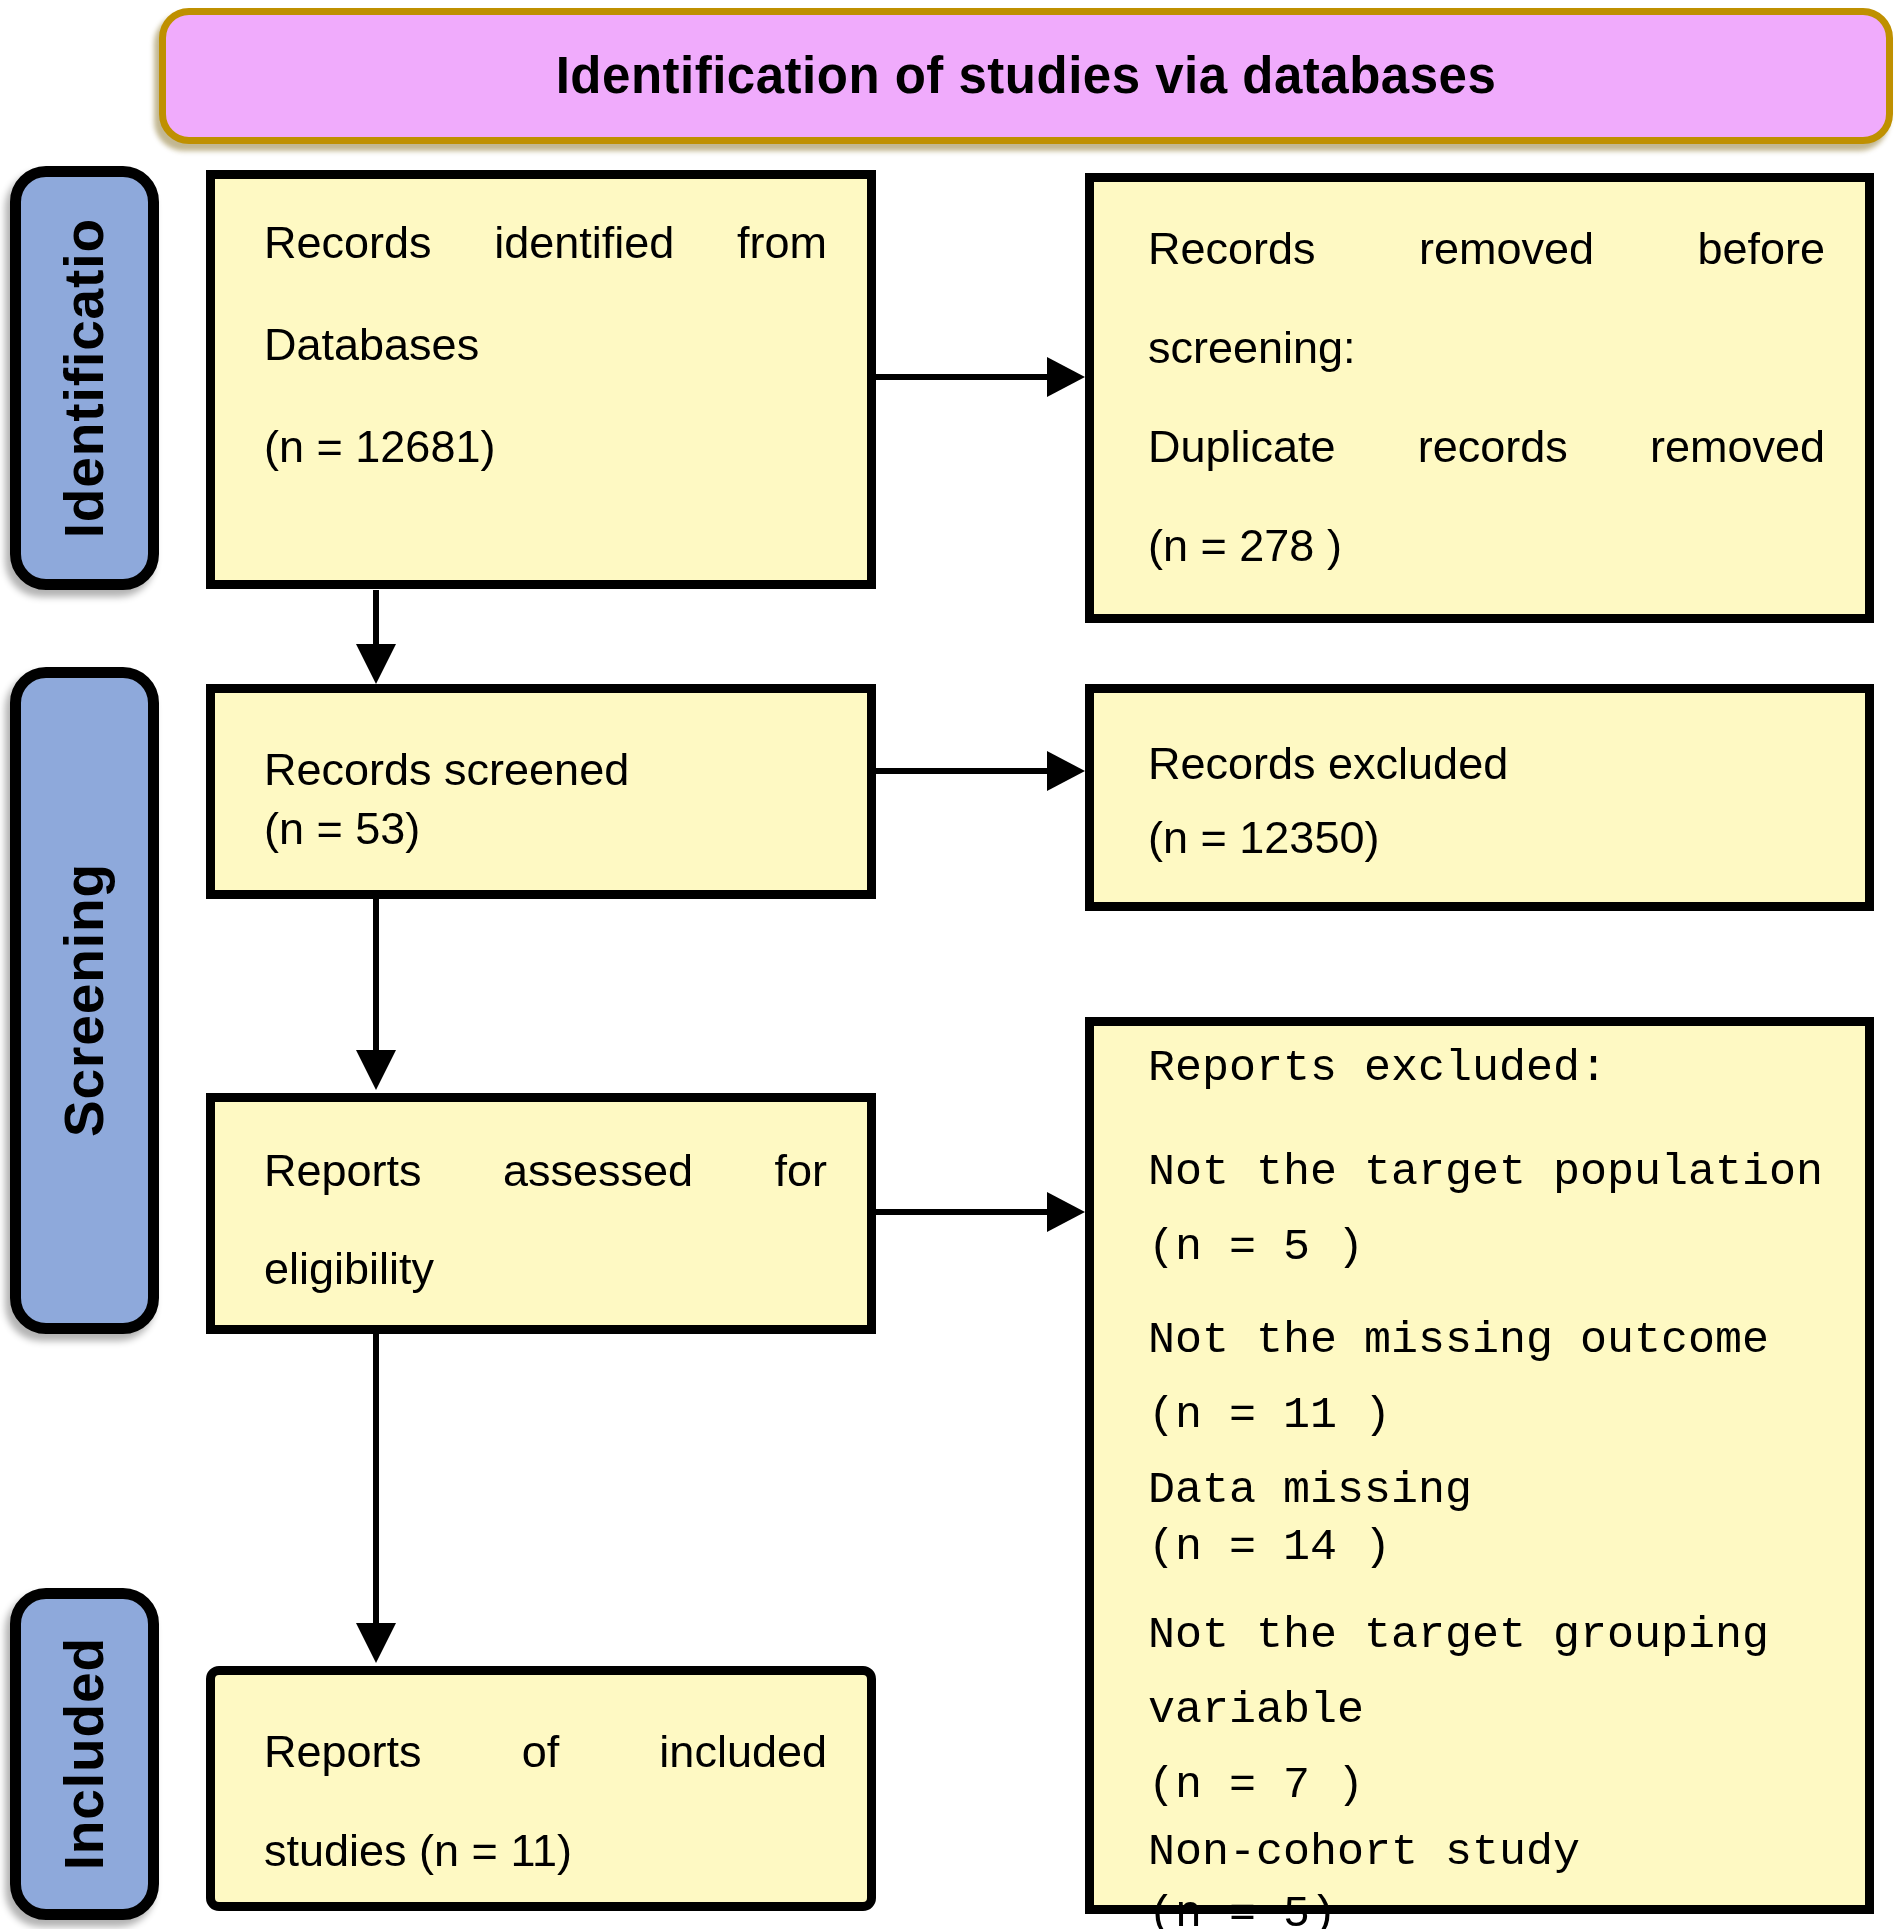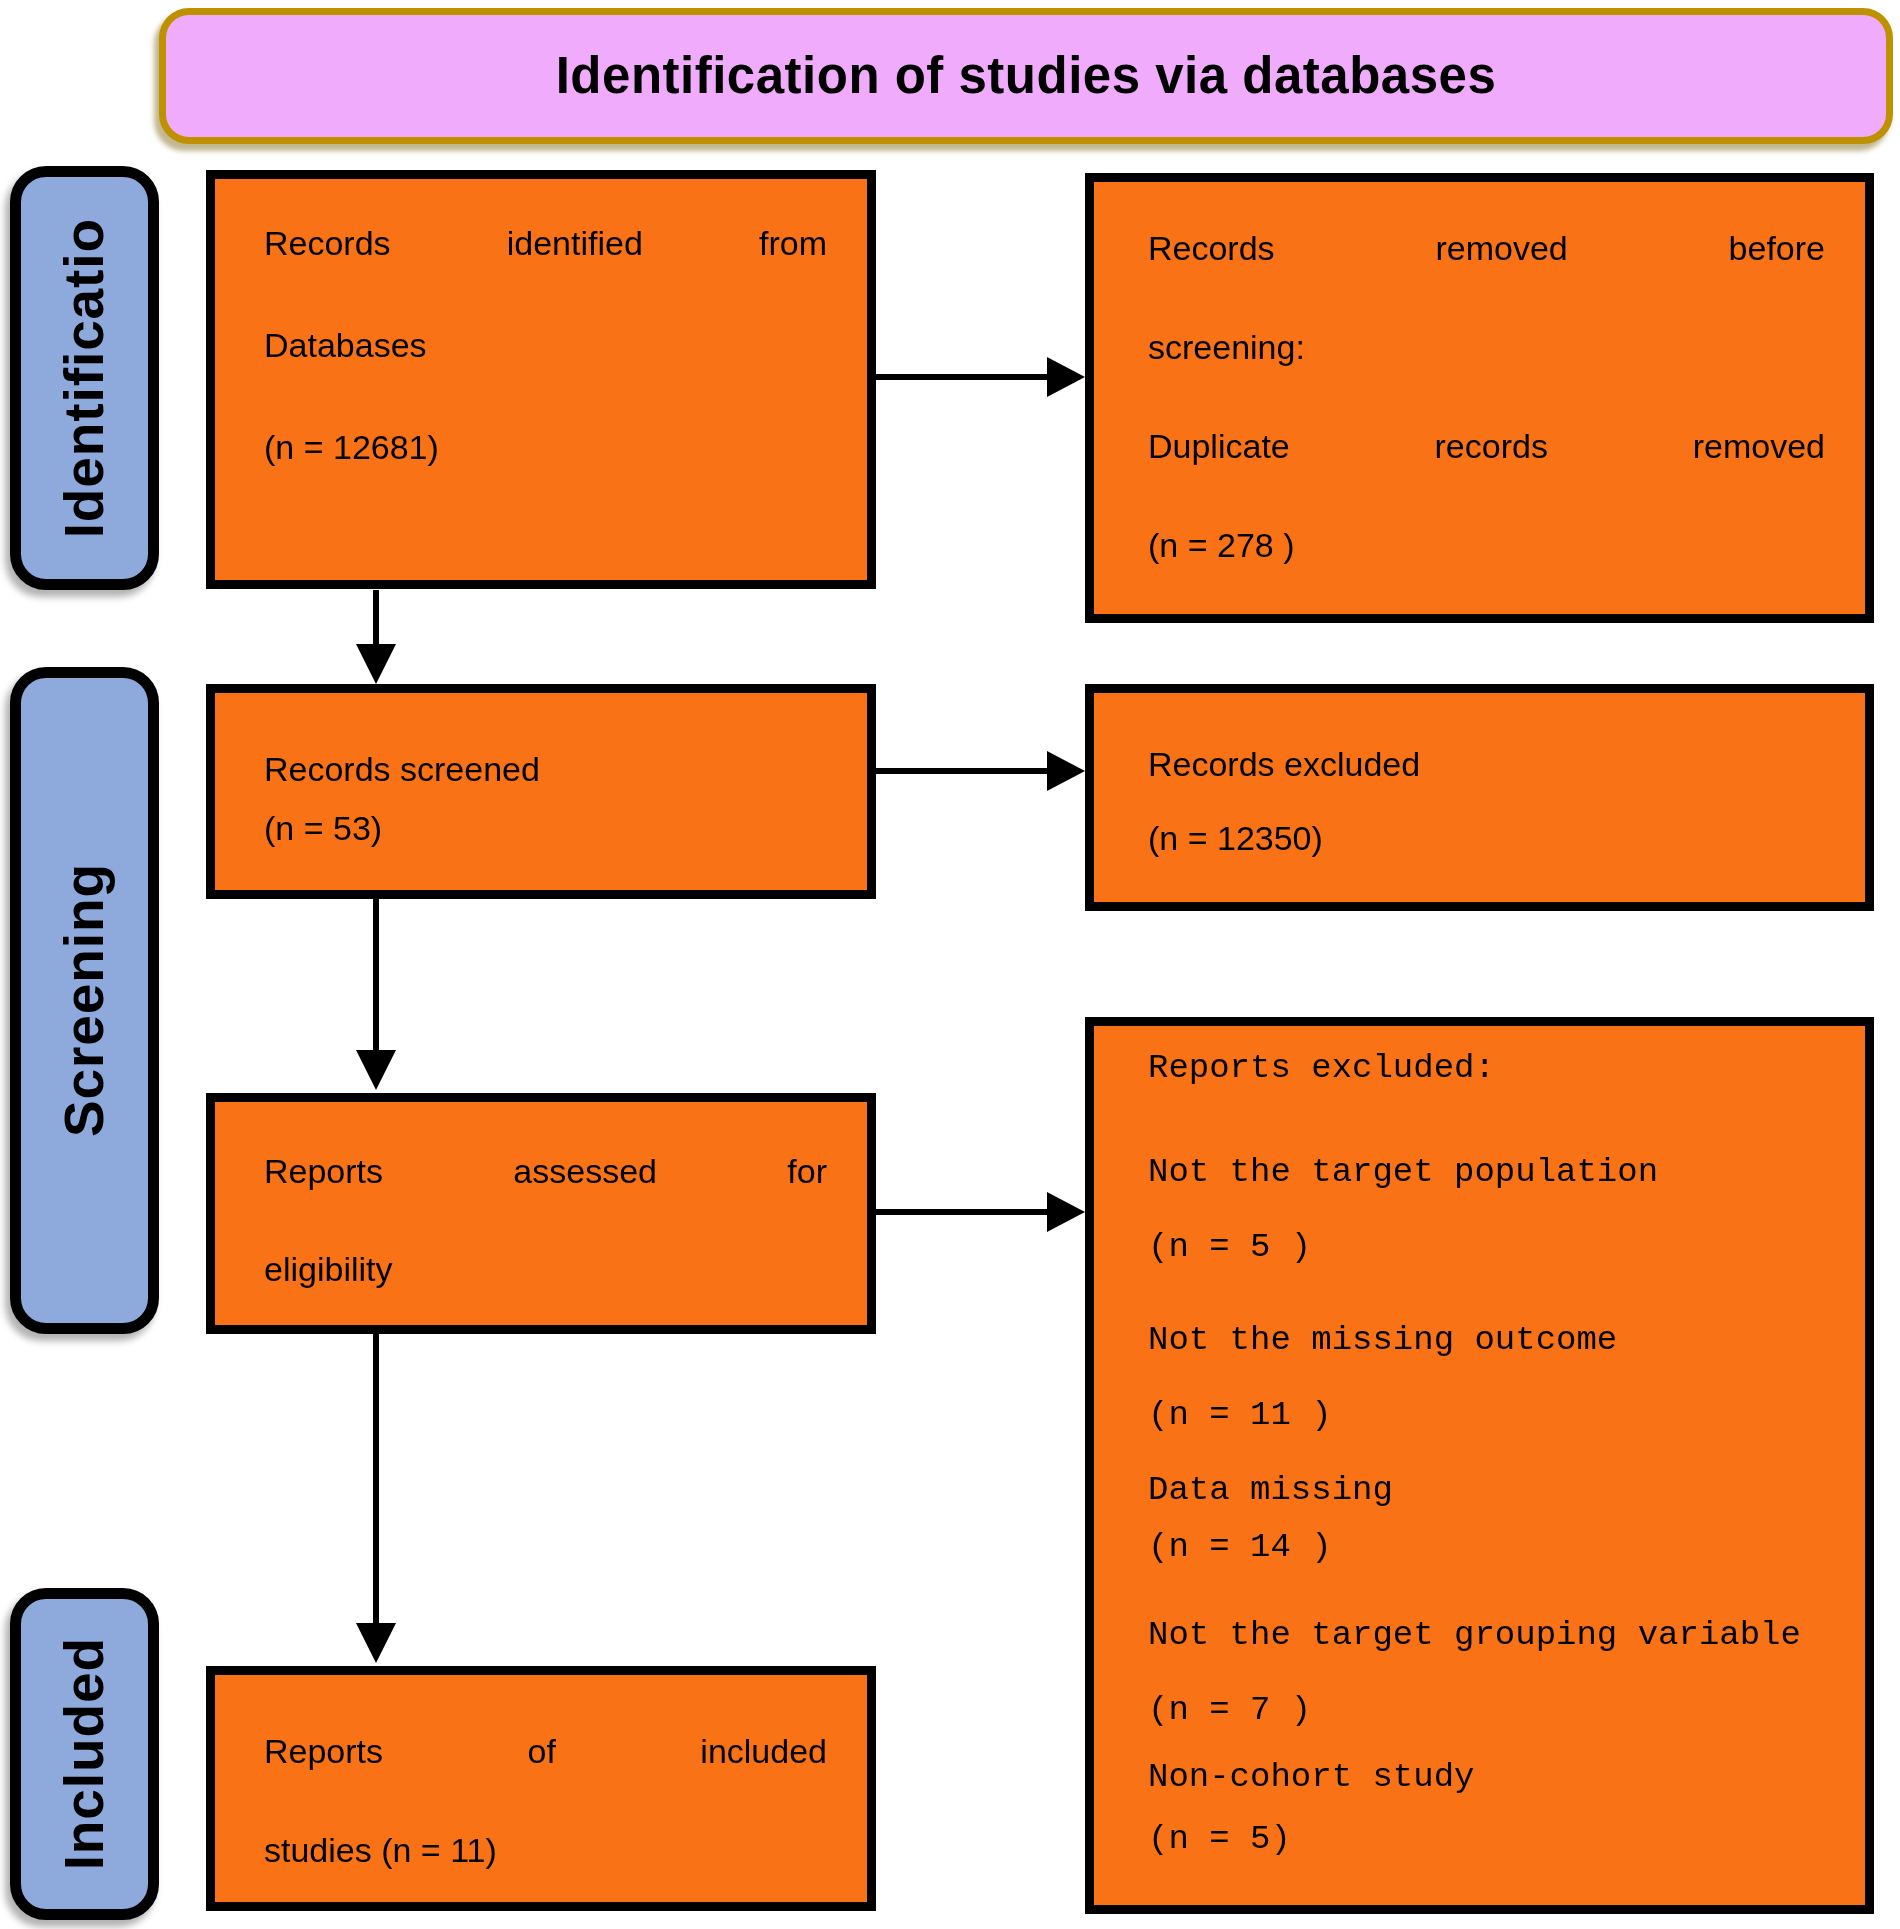--- a/index.html
+++ b/index.html
@@ -25,40 +25,40 @@
   .stage .txt{
     writing-mode:vertical-rl;transform:rotate(180deg);
     font-size:55px;font-weight:bold;white-space:nowrap;letter-spacing:0.9px;
   }
   #stage-identification{top:166px;height:424px;}
   #stage-screening{top:667px;height:667px;}
   #stage-included{top:1588px;height:332px;}
 
   
   .flowbox{
-    position:absolute;background:#f97316;border:9.5px solid #000;
-    box-sizing:border-box;font-size:34px;
+    position:absolute;background:#fef9c3;border:9.5px solid #000;
+    box-sizing:border-box;font-size:45px;
   }
   .flowbox .line{display:block;}
   .j{text-align:justify;text-align-last:justify;}
 
   #box-identified{left:206px;top:170px;width:670px;height:419px;
     padding:13.2px 40px 0 49px;line-height:102px;}
   #box-removed{left:1085px;top:173px;width:789px;height:450px;
     padding:17px 40px 0 54px;line-height:99px;}
   #box-screened{left:206px;top:684px;width:670px;height:215px;
     padding:47px 40px 13px 49px;line-height:59px;}
   #box-excluded-records{left:1085px;top:684px;width:789px;height:227px;
     padding:34px 40px 0 54px;line-height:74px;}
   #box-assessed{left:206px;top:1093px;width:670px;height:241px;
     padding:20px 40px 0 49px;line-height:98px;}
   #box-excluded-reports{left:1085px;top:1017px;width:789px;height:897px;
     padding:4.7px 26.5px 0 54px;line-height:75px;font-family:Liberation Mono, monospace;}
   #box-included{left:206px;top:1666px;width:670px;height:245px;
-    padding:26.5px 40px 0 49px;line-height:99px;}
+    padding:26.5px 40px 0 49px;line-height:99px;border-radius:13px;}
 
   
   .mt31{margin-top:29px;} .mt19{margin-top:18px;} .mtn19{margin-top:-18px;}
   .mt14{margin-top:13.2px;} .mtn8{margin-top:-7.6px;} .mtn14{margin-top:-13.2px;}
 
   
   .hstem{position:absolute;height:5.7px;background:#000;}
   .vstem{position:absolute;width:5.7px;background:#000;}
   .head-right{position:absolute;width:0;height:0;
     border-top:20px solid transparent;border-bottom:20px solid transparent;

